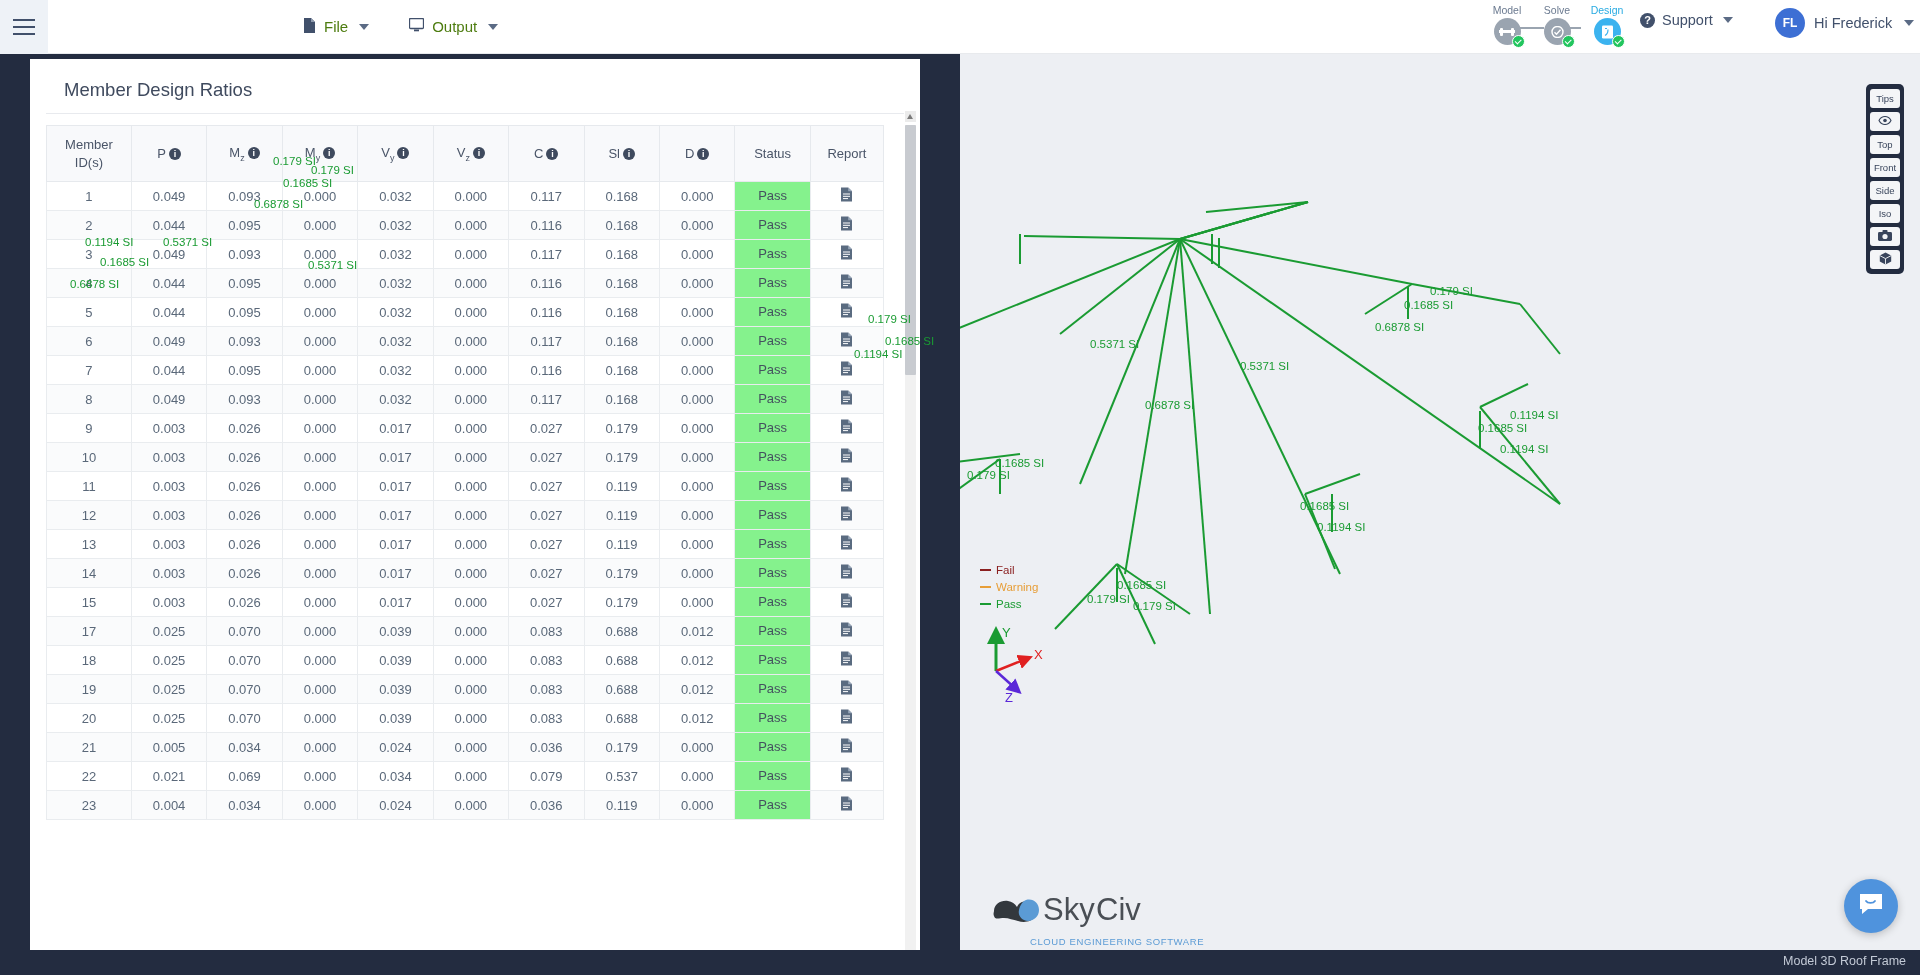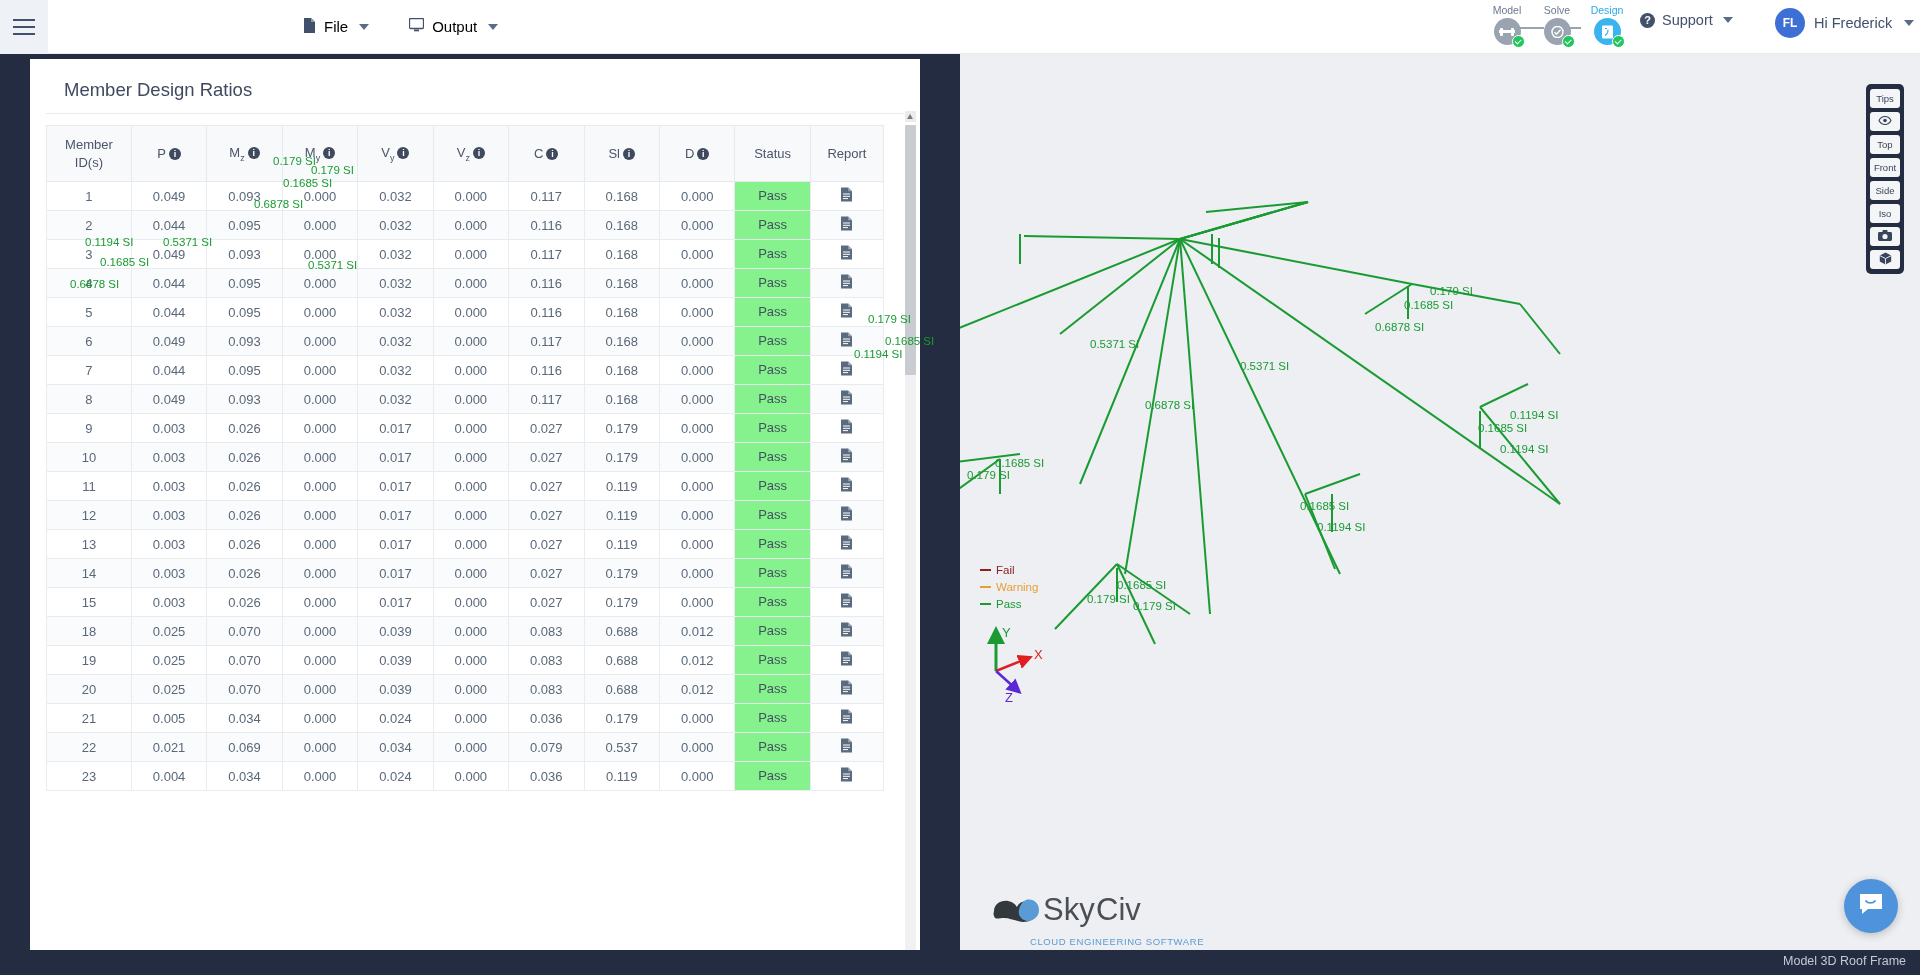--- a/index.html
+++ b/index.html
@@ -26,21 +26,21 @@
   }
   .hamburger i:nth-child(1) { top: 0; }
   .hamburger i:nth-child(2) { top: 7px; }
   .hamburger i:nth-child(3) { top: 14px; }
 
   .menu-group { display: flex; align-items: center; margin-left: 255px; gap: 40px; }
   .menu-item {
     display: flex; align-items: center; gap: 8px;
     font-size: 15px; color: #41506b; cursor: pointer;
   }
-  .menu-item .mlabel { color: #000000; }
+  .menu-item .mlabel { color: #4d7c0f; }
   .caret {
     width: 0; height: 0; border-left: 5px solid transparent;
     border-right: 5px solid transparent; border-top: 6px solid #5b6b85;
     margin-left: 3px;
   }
 
   .workflow {
     position: absolute; left: 1482px; top: 4px;
     display: flex; align-items: flex-start; gap: 0;
   }
@@ -607,20 +607,39 @@
             <tr>
               <td>15</td>
               <td>0.003</td>
               <td>0.026</td>
               <td>0.000</td>
               <td>0.017</td>
               <td>0.000</td>
               <td>0.027</td>
               <td>0.179</td>
               <td>0.000</td>
+              <td>
+                <span class="status-pass">Pass</span>
+              </td>
+              <td><span class="doc-icon"><svg width="13" height="15" viewBox="0 0 13 15">
+                    <path d="M1 0.5h7.2L12 4.2V14.5H1z" fill="#5a6b80"></path>
+                    <path d="M8.2 0.5v3.7H12z" fill="#9aa8ba"></path>
+                    <path d="M3 7h7M3 9.3h7M3 11.6h5" stroke="#fff" stroke-width="1"></path>
+                  </svg></span></td>
+            </tr>
+            <tr>
+              <td>17</td>
+              <td>0.025</td>
+              <td>0.070</td>
+              <td>0.000</td>
+              <td>0.039</td>
+              <td>0.000</td>
+              <td>0.083</td>
+              <td>0.688</td>
+              <td>0.012</td>
               <td>
                 <span class="status-pass">Pass</span>
               </td>
               <td><span class="doc-icon"><svg width="13" height="15" viewBox="0 0 13 15">
                     <path d="M1 0.5h7.2L12 4.2V14.5H1z" fill="#5a6b80"></path>
                     <path d="M8.2 0.5v3.7H12z" fill="#9aa8ba"></path>
                     <path d="M3 7h7M3 9.3h7M3 11.6h5" stroke="#fff" stroke-width="1"></path>
                   </svg></span></td>
             </tr>
             <tr>

